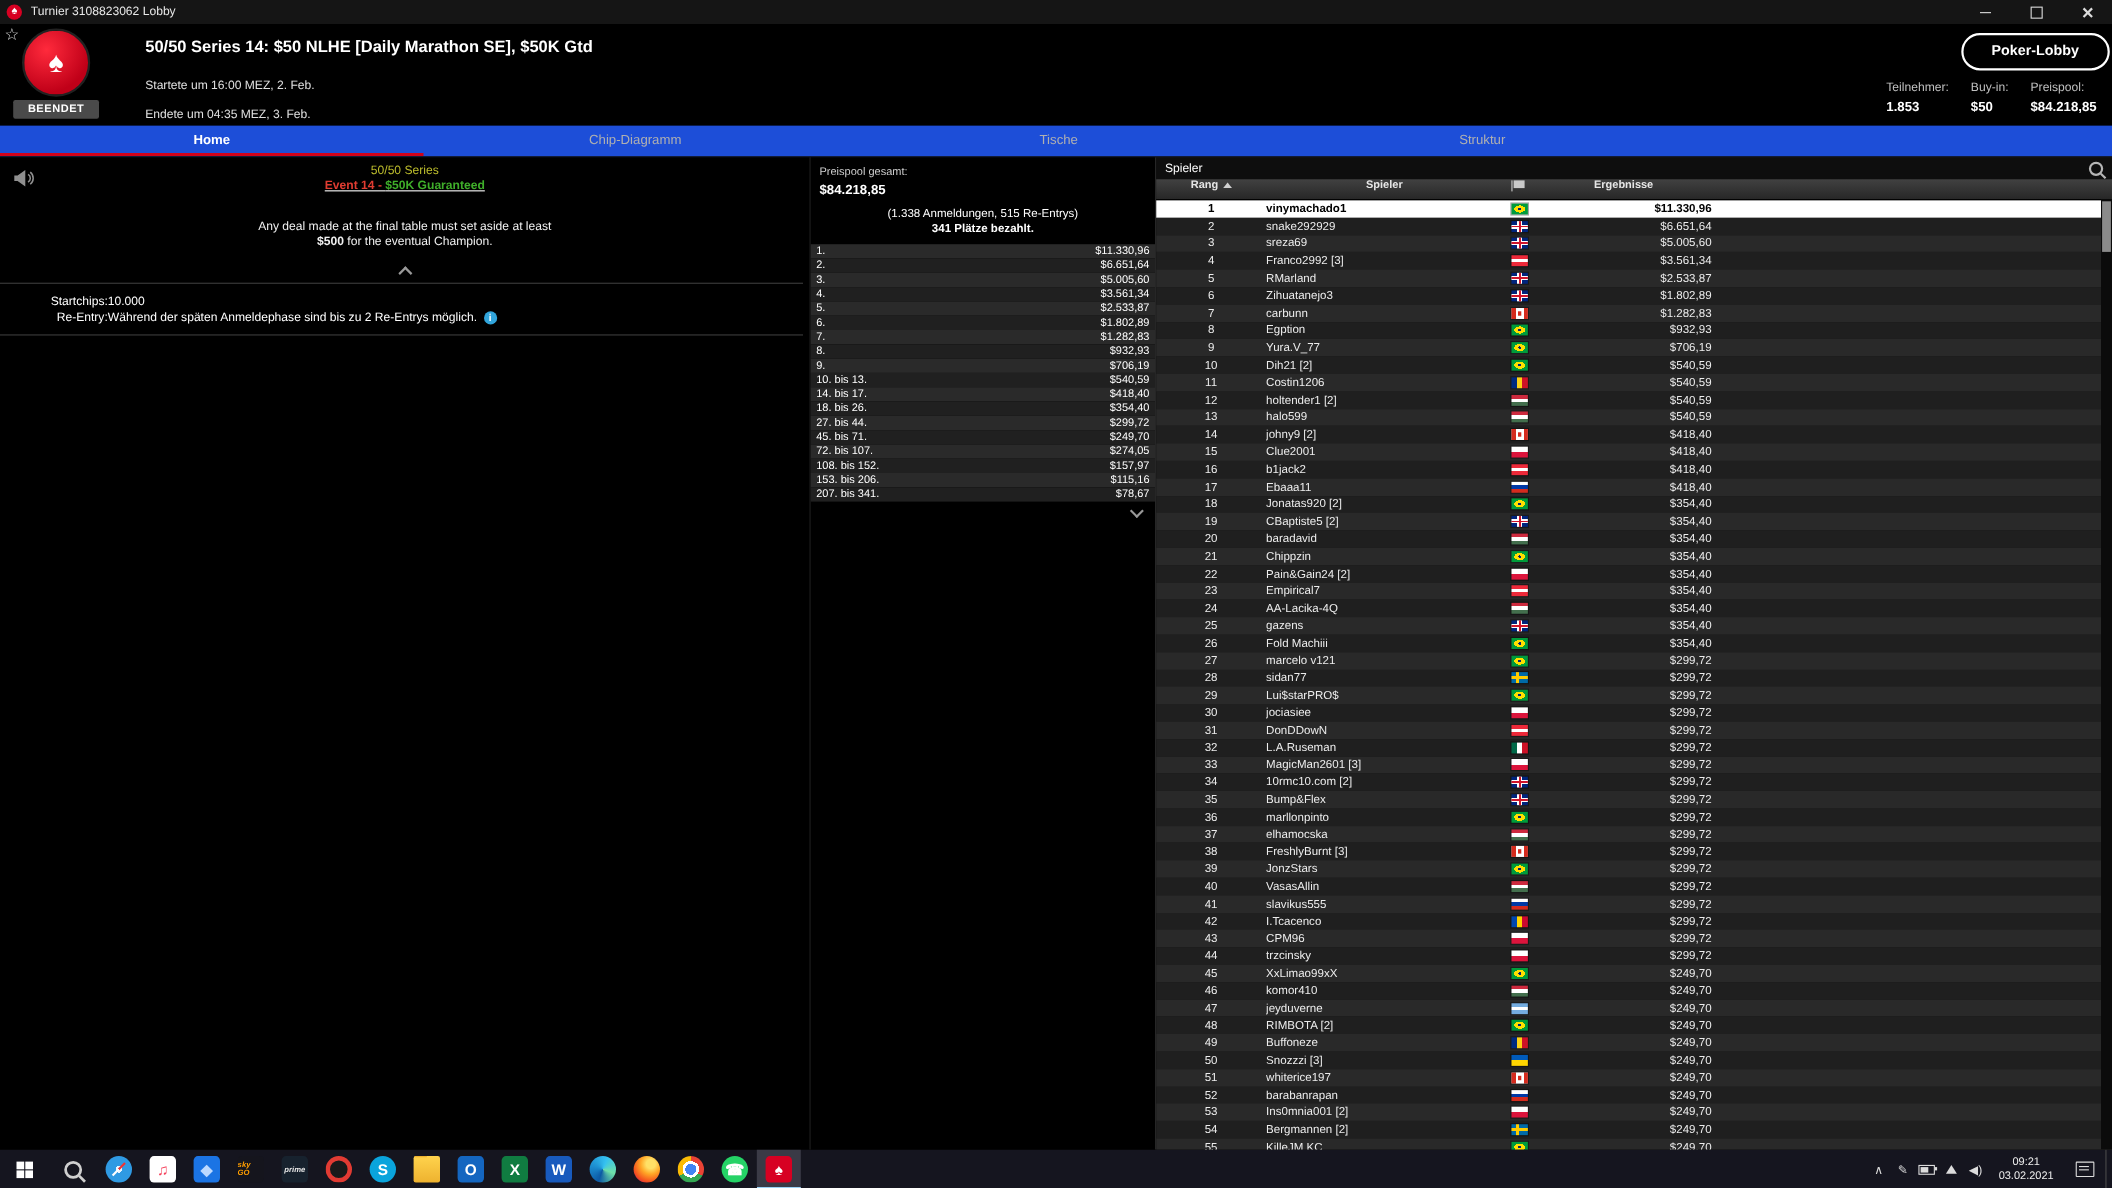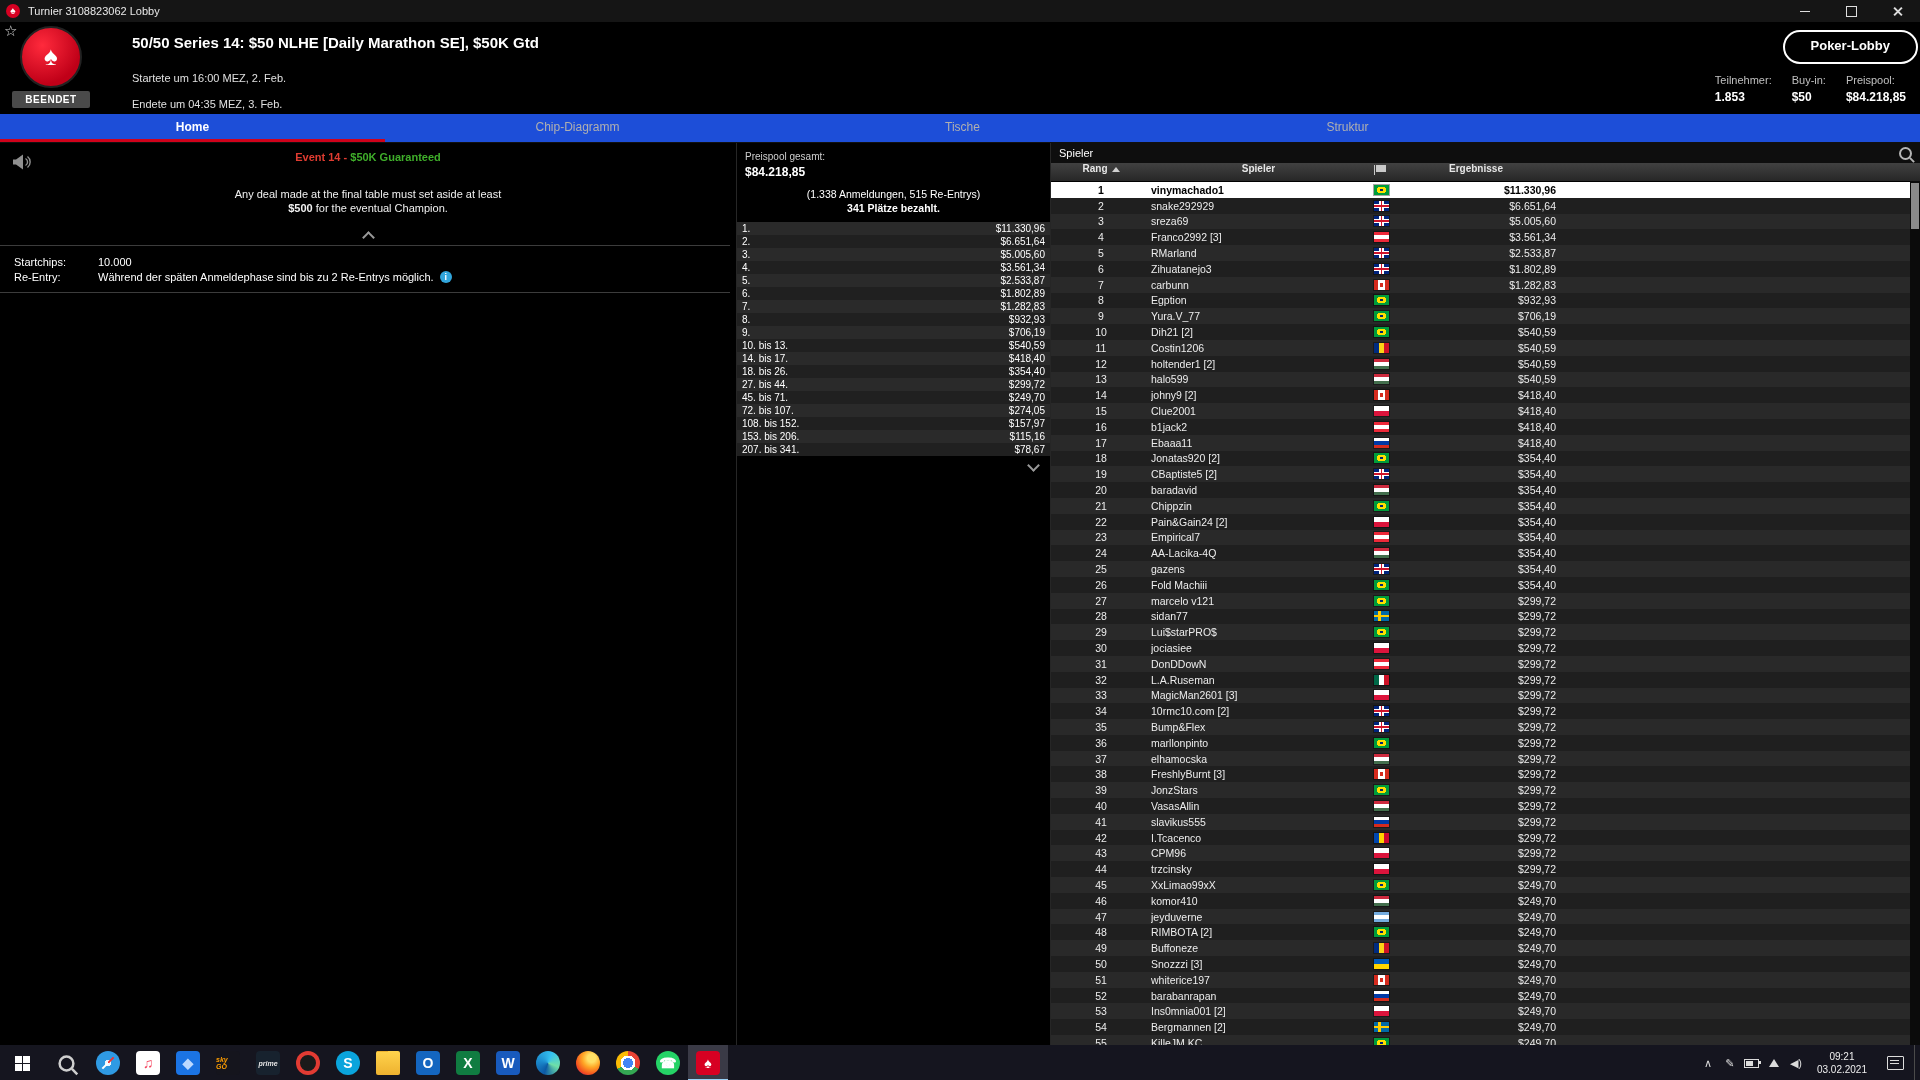--- a/index.html
+++ b/index.html
@@ -48,31 +48,31 @@
   
   .content{display:flex;height:902px;}
   .left-panel{width:736px;background:#000;border-right:1px solid #262626;position:relative;}
   .mid-panel{width:313px;background:#000;border-right:1px solid #262626;position:relative;}
   .right-panel{flex:1;background:#181818;position:relative;overflow:hidden;}
 
   
   .megaphone{position:absolute;left:12px;top:10px;}
   .notice{text-align:center;padding-top:6px;font-size:11px;}
   .series{color:var(--series-yellow,#bdbd2c);}
-  .event-line{margin-top:2px;font-weight:bold;}
+  .event-line{margin-top:2px;font-weight:bold;text-decoration:underline;}
   .ev-red{color:var(--event-red,#e03c31);}
   .ev-green{color:var(--event-green,#3fae2a);}
   .deal1{margin-top:25px;color:#f0f0f0;}
   .deal2{margin-top:2px;color:#f0f0f0;}
   .collapse{text-align:center;margin-top:18px;height:9px;}
   .chev-up{display:inline-block;width:7px;height:7px;border-left:2px solid #999;border-top:2px solid #999;transform:rotate(45deg);}
   .chev-down{display:inline-block;width:7px;height:7px;border-left:2px solid #999;border-top:2px solid #999;transform:rotate(225deg);}
   .info-box{margin:4px 6px 0 0;border-top:1px solid #3c3c3c;border-bottom:1px solid #3c3c3c;padding:7px 0 9px 14px;font-size:11px;}
   .info-row{margin-top:3px;display:flex;align-items:center;}
-  .info-label{width:84px;flex:0 0 auto;}
+  .info-label{width:84px;flex:0 0 auto;text-align:right;}
   .info-i{margin-left:6px;width:12px;height:12px;border-radius:50%;background:var(--info-blue,#31a5dc);
           color:#fff;text-align:center;line-height:12px;font-size:9px;font-weight:bold;flex:0 0 auto;}
   .info-i::after{content:"i";}
 
   
   .pp-label{padding:8px 8px 0;font-size:10px;color:#cfcfcf;}
   .pp-total{padding:3px 8px 0;font-size:12px;font-weight:bold;}
   .pp-entries{margin-top:9px;text-align:center;font-size:10.5px;}
   .pp-paid{margin-top:2px;text-align:center;font-size:10.5px;font-weight:bold;}
   .payout-list{margin-top:8px;}
@@ -220,20 +220,21 @@
 
   <div class="left-panel">
     <span class="megaphone">
       <svg width="20" height="18" viewBox="0 0 20 18">
         <path d="M1 6.5h3l7-5v15l-7-5H1z" fill="#8f8f8f"></path>
         <path d="M13.5 5.5a4 4 0 010 7" stroke="#8f8f8f" stroke-width="1.4" fill="none"></path>
         <path d="M15.5 3.5a7 7 0 010 11" stroke="#8f8f8f" stroke-width="1.4" fill="none"></path>
       </svg>
     </span>
     <div class="notice">
+      <div class="series">50/50 Series</div>
       <div class="event-line">
         <span class="ev-red">Event 14 - </span><span class="ev-green">$50K Guaranteed</span>
       </div>
       <div class="deal1">Any deal made at the final table must set aside at least</div>
       <div class="deal2">
         <b>$500</b><span> for the eventual Champion.</span>
       </div>
     </div>
     <div class="collapse"><span class="chev-up"></span></div>
     <div class="info-box">

